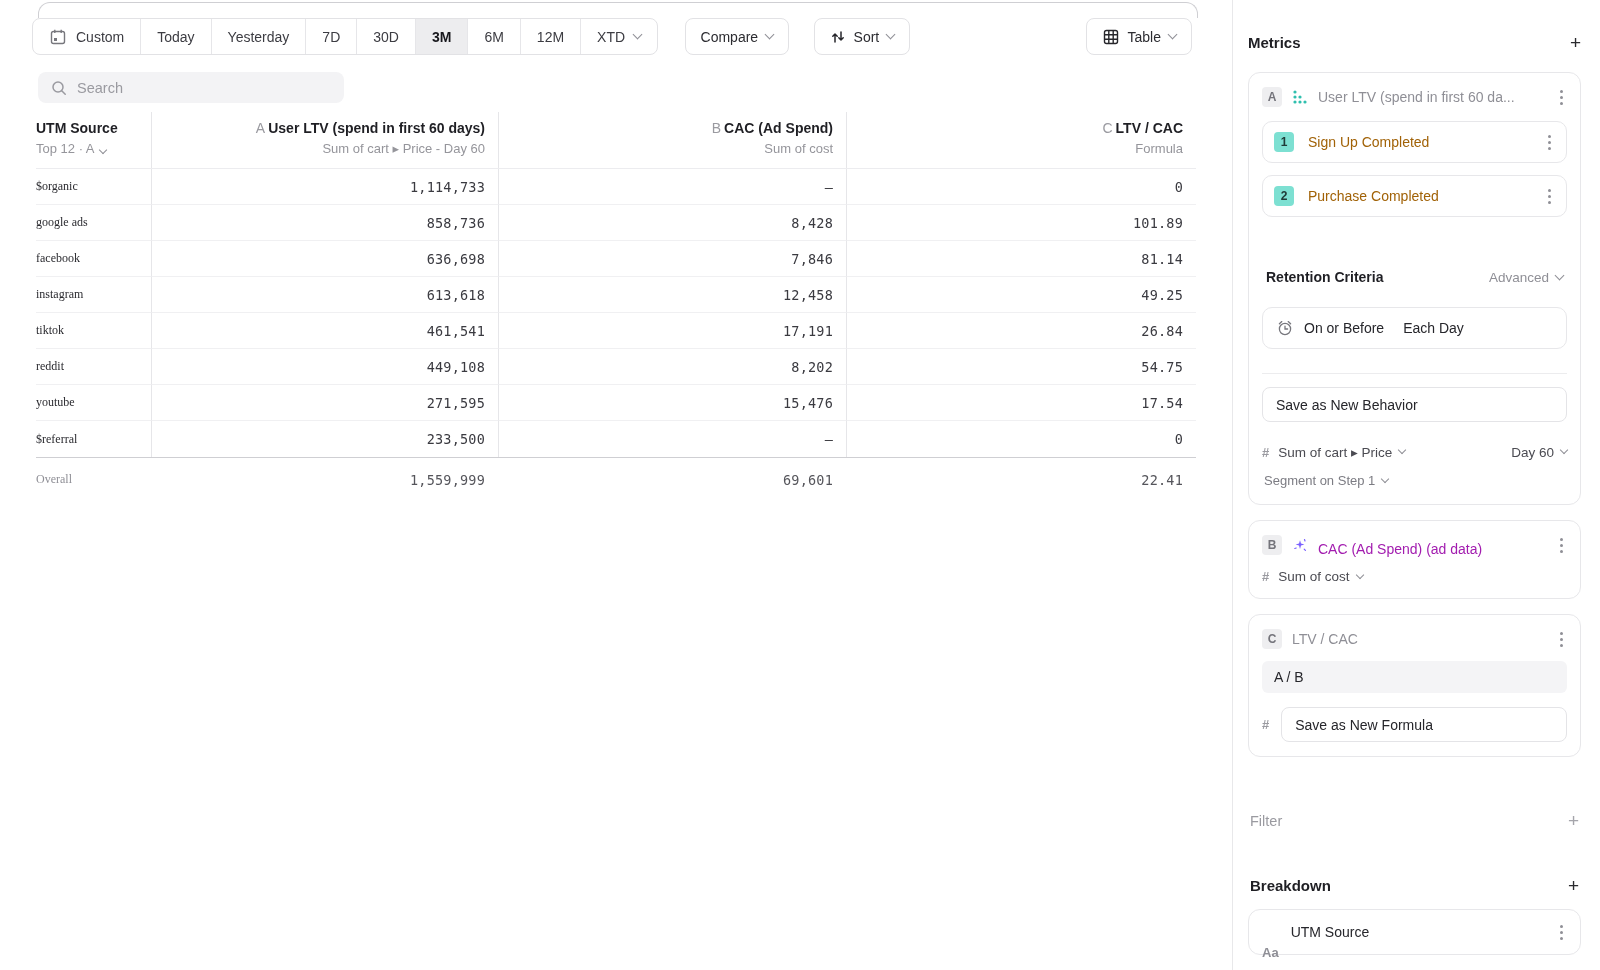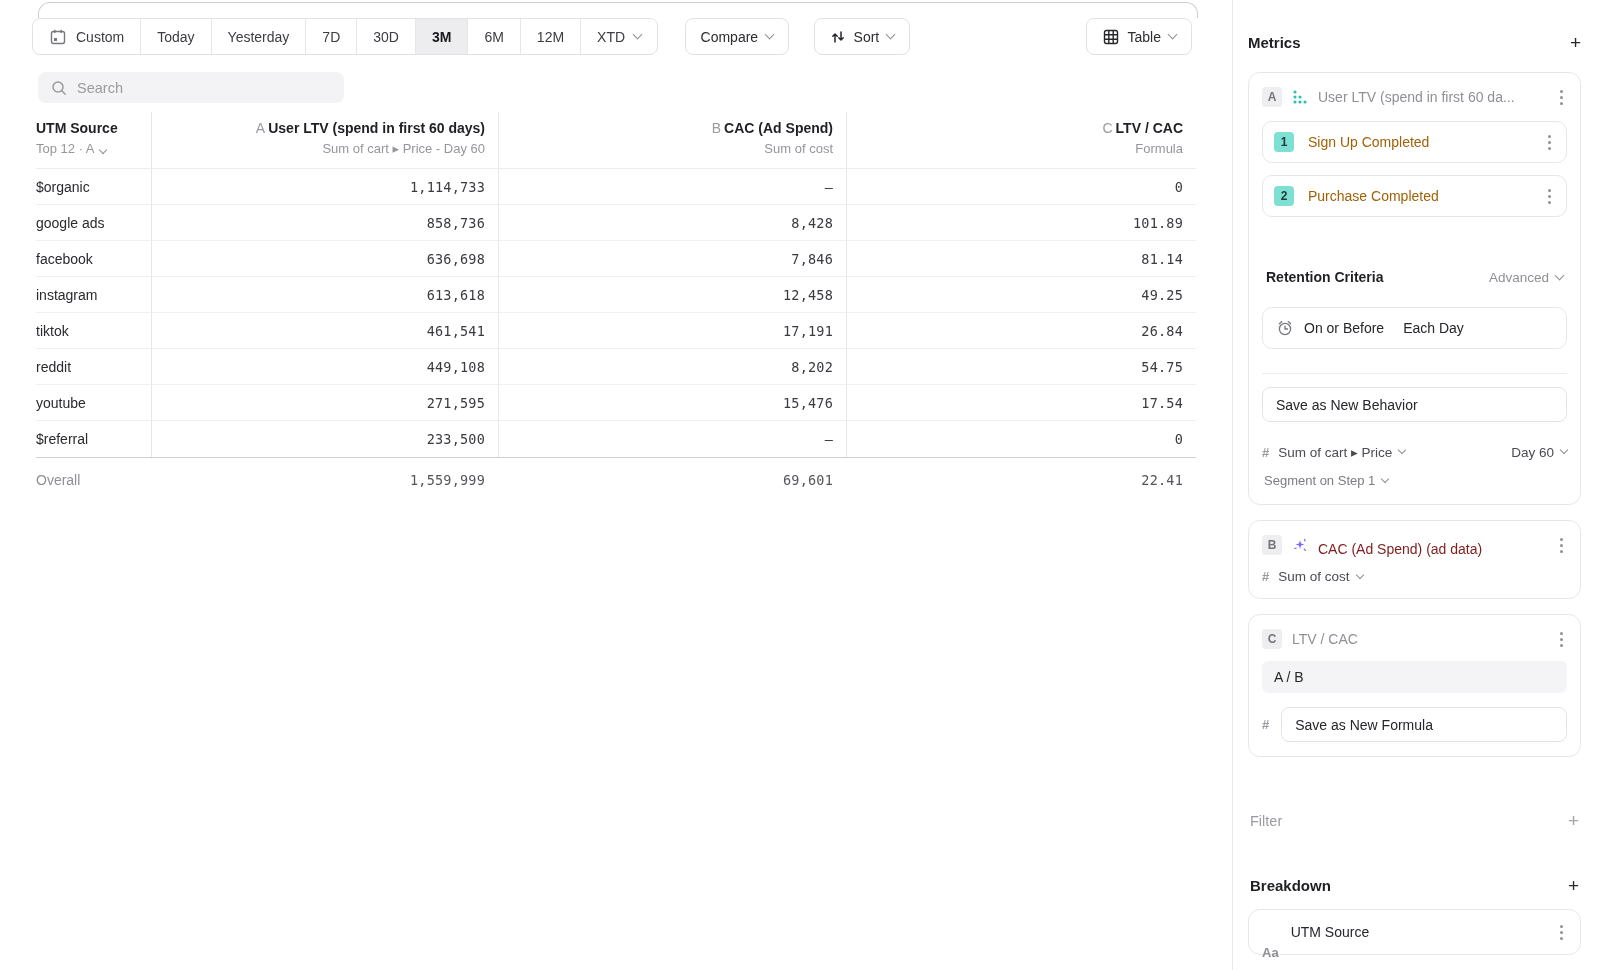--- a/index.html
+++ b/index.html
@@ -42,42 +42,42 @@
   .t-head > div { padding-top:5px; padding-bottom:9px; min-height:55px; }
   .hcell.right { text-align:right; padding-right:13px; }
   .htitle { font-size:14px; font-weight:700; color:#1f1f24; line-height:22px; white-space:nowrap; }
   .hletter { color:#9a9aa0; font-weight:400; margin-right:3px; }
   .hsub { font-size:13px; color:#95959b; line-height:20px; white-space:nowrap; }
   .hsub .chev { width:6px; height:6px; margin-left:5px; }
   .t-row { height:36px; }
   .t-row > div { display:flex; align-items:center; border-bottom:1px solid #f0f0f2; }
   .t-body .t-row:last-child > div { border-bottom:none; }
   .t-body { border-bottom:1px solid #cfcfd3; }
-  .cell-label { font-size:14px; color:#2a2a2f; }
+  .cell-label { font-size:12px; color:#2a2a2f;font-family:Liberation Serif, serif; }
   .cell-num { justify-content:flex-end; padding-right:13px; }
   .num { font-family:"DejaVu Sans Mono",monospace; font-size:13.5px; letter-spacing:.2px; color:#3a3a40; }
   .t-overall { height:43px; }
   .t-overall > div { display:flex; align-items:center; }
   .t-overall .cell-label { color:#8f8f96; }
   .t-overall .num { color:#55555b; }
 
   
   .rpanel { position:absolute; left:1232px; top:0; width:389px; height:100%;
     border-left:1px solid #e8e8ea; padding:0 40px 0 15px; }
   .p-header { display:flex; align-items:center; justify-content:space-between; margin-top:33px; }
   .p-title { font-size:15px; font-weight:700; color:#1f1f24; }
   .plus { font-size:19px; line-height:19px; color:#2a2a2e; cursor:pointer; font-weight:400; }
   .plus.gray { color:#a5a5ab; }
   .card { border:1px solid #e7e7ea; border-radius:12px; padding:12px 13px 14px; background:#fff; }
   .card.a { margin-top:20px; padding-bottom:16px; }
   .card.b, .card.c { margin-top:15px; }
   .metric-head { display:flex; align-items:center; gap:10px; height:24px; cursor:pointer; }
   .metric-title { flex:1; font-size:14px; white-space:nowrap; overflow:hidden; }
   .metric-title.gray { color:#8f8f96; }
-  .metric-title.dark { color:#7f1d1d;margin-top:7px; }
+  .metric-title.dark { color:#a21caf;margin-top:7px; }
   .badge { width:20px; height:20px; border-radius:4px; display:flex; align-items:center;
     justify-content:center; font-size:12px; font-weight:700; flex:none; }
   .badge.gray { background:#eeeef0; color:#74747b; }
   .badge.teal { background:#7de0d2; color:#203c38; }
   .kebab { display:flex; flex-direction:column; gap:3px; align-items:center; padding:3px 4px; cursor:pointer; flex:none; }
   .kebab i { width:3px; height:3px; border-radius:50%; background:#8f8f96; display:block; }
   .step-card { display:flex; align-items:center; border:1px solid #e7e7ea; border-radius:10px;
     height:42px; padding:0 11px; margin-top:12px; cursor:pointer; }
   .step-card .lbl { flex:1; margin-left:14px; font-size:14px; color:#a16207; }
   .retention-row { display:flex; align-items:center; justify-content:space-between; margin-top:52px; padding:0 4px; }

